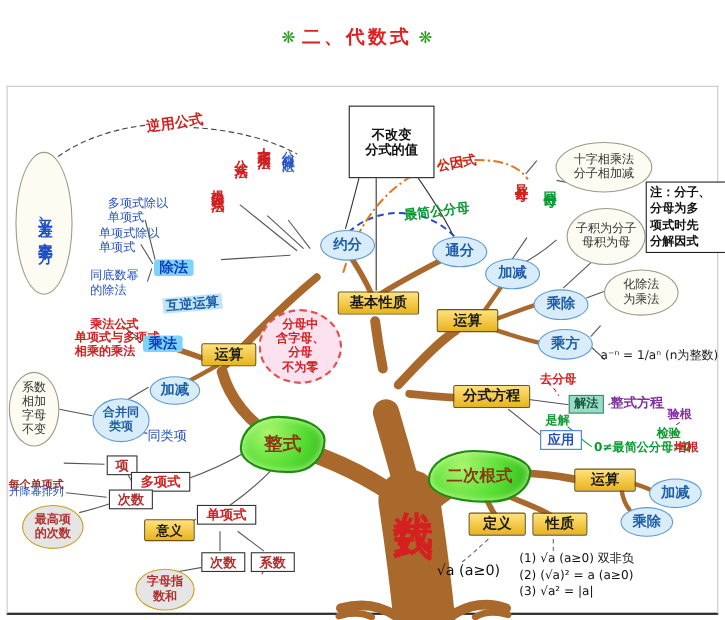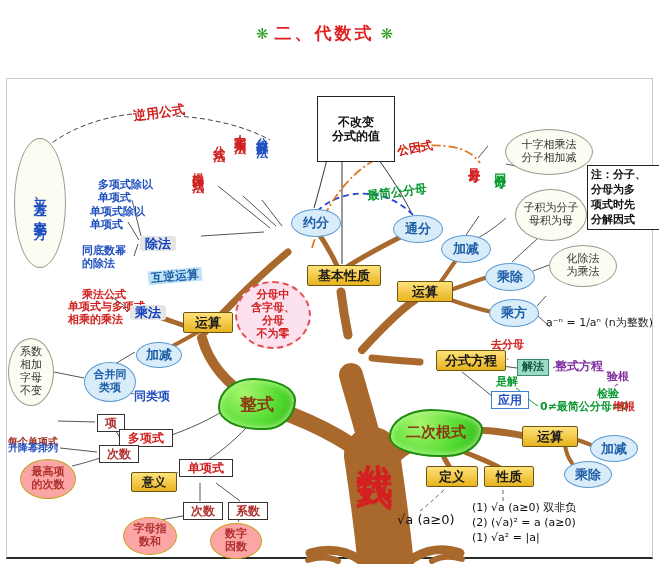--- a/index.html
+++ b/index.html
@@ -18,42 +18,42 @@
   .ctr{display:flex;align-items:center;justify-content:center;text-align:center;}
   .v{writing-mode:vertical-rl;text-orientation:upright;letter-spacing:2px;}
   
   .cloud{background:radial-gradient(circle at 32% 28%,#a8f56e 0%,#55dd33 55%,#2fb31a 100%);
          border:2px solid #1f8c10;border-radius:48% 60% 42% 58%/60% 45% 62% 45%;
          color:#8a3a10;font-weight:bold;box-shadow:inset 0 0 7px #d2fba8;}
   .ell-blue{background:#d9ecf9;border:1.5px solid #5b9bd5;border-radius:50%;
             color:#1f5fa8;font-weight:bold;font-size:13px;}
   .ell-white{background:#fcfcf2;border:1.5px solid #9a9a8a;border-radius:50%;
              color:#333;font-size:11px;}
-  .ell-yellow{background:#fca5a5;border:1.5px solid #c8a020;border-radius:50%;
+  .ell-yellow{background:#e5e5e5;border:1.5px solid #c8a020;border-radius:50%;
               color:#b03030;font-weight:bold;font-size:11px;}
   .ell-pink{background:#fbe2ee;border:2px dashed #e05050;border-radius:50%;
             color:#d02020;font-weight:bold;font-size:11px;}
   .ell-green{background:radial-gradient(circle at 35% 30%,#8ef060,#3ecf1f);
              border:2px solid #238f12;border-radius:50%;color:#1040b0;font-weight:bold;}
   .box-yellow{background:linear-gradient(#ffe27a,#e8b31f);border:1px solid #6b5512;
               color:#1a1a1a;font-weight:bold;text-align:center;padding:2px 3px;
               font-size:13px;border-radius:2px;}
   .box-plain{background:#fff;border:1px solid #333;color:#b03030;font-weight:bold;
              text-align:center;padding:1px 3px;font-size:12px;}
   .box-teal{background:#9adbc6;border:1px solid #3a8a6a;color:#14543c;font-weight:bold;
             font-size:11px;padding:1px 4px;}
   .box-blue{background:#fff;border:1.5px solid #4080d0;color:#2050c0;font-weight:bold;
             font-size:12px;padding:1px 6px;}
   .note-box{background:#fff;border:1.5px solid #222;color:#111;font-weight:bold;
             font-size:11px;padding:2px 3px;line-height:1.35;}
-  .hl-green{background:#e5e5e5;color:#1040c0;font-weight:bold;padding:0 5px;
+  .hl-green{background:#7dd3fc;color:#1040c0;font-weight:bold;padding:0 5px;
             border-radius:3px;font-size:13px;}
   .hl-blue{background:#bfe3f7;color:#1f5fa8;font-weight:bold;padding:0 3px;font-size:12px;}
   .t-red{color:#d02020;font-weight:bold;}
-  .t-blue{color:#2050c0;font-weight:bold;}
+  .t-blue{color:#2050c0;font-weight:normal;}
   .t-green{color:#0a9a30;font-weight:bold;}
   .t-purple{color:#8030a0;font-weight:bold;}
   .t-dark{color:#1a1a1a;}
   .t-darkred{color:#a03020;font-weight:bold;}
   .trunk-label{color:#d42020;font-weight:bold;writing-mode:vertical-rl;
                text-orientation:upright;letter-spacing:4px;z-index:3;}
   
   .p-reverse-formula{left:133px;top:105px;transform:rotate(-8deg);font-size:13px}
   .p-square-diff{left:14px;top:138px;width:50px;height:128px;font-size:13px;font-weight:bold;color:#2050c0}
   .p-poly-div-mono{left:98px;top:179px;font-size:11px}
@@ -101,21 +101,21 @@
   .p-same-denominator{left:493px;top:164px;font-size:12px}
   .p-fraction-addsub{left:441px;top:235px;width:48px;height:26px}
   .p-product-rule{left:515px;top:189px;width:70px;height:50px}
   .p-fraction-muldiv{left:485px;top:263px;width:48px;height:26px}
   .p-div-to-mul{left:549px;top:245px;width:66px;height:40px}
   .p-fraction-power{left:489px;top:299px;width:48px;height:26px}
   .p-power-formula{left:541px;top:279px;width:116px;font-size:11px}
   .p-neg-exp{left:546px;top:317px;width:112px;font-size:11px}
   .p-fraction-ops{left:397px;top:281px;width:48px}
   .p-note{left:587px;top:165px;width:66px}
-  .p-fraction-eq{left:436px;top:350px;width:62px}
+  .p-fraction-eq{left:412px;top:350px;width:62px}
   .p-clear-denom{left:491px;top:339px;font-size:11px}
   .p-solving{left:517px;top:359px}
   .p-integral-eq{left:555px;top:359px;font-size:12px}
   .p-root-check{left:607px;top:371px;font-size:11px}
   .p-is-solution{left:496px;top:376px;font-size:11px}
   .p-verify{left:597px;top:388px;font-size:11px}
   .p-application{left:491px;top:391px}
   .p-denom-check{left:540px;top:401px;font-size:11px}
   .p-extraneous{left:613px;top:401px;font-size:11px;color:#d02020;font-weight:bold}
   .p-quad-radical{left:389px;top:409px;width:90px;height:44px;font-size:15px}
@@ -271,22 +271,20 @@
   <div class="node box-plain p-poly-degree">次数</div>
   <div class="node t-blue p-ordering">升降幂排列</div>
   <div class="node ell-yellow ctr p-highest-degree">最高项
 的次数</div>
   <div class="node box-yellow p-meaning">意义</div>
   <div class="node box-plain p-monomial">单项式</div>
   <div class="node box-plain p-mono-degree">次数</div>
   <div class="node box-plain p-coefficient">系数</div>
   <div class="node ell-yellow ctr p-letter-exp">字母指
 数和</div>
-  <div class="node ell-yellow ctr p-numeric-factor">数字
-因数</div>
 
   <div class="node p-keep-value">不改变
 分式的值</div>
   <div class="node t-red p-common-factor">公因式</div>
   <div class="node t-green p-simplest-cd">最简公分母</div>
   <div class="node ell-blue ctr p-reduction">约分</div>
   <div class="node ell-blue ctr p-common-denom">通分</div>
   <div class="node box-yellow p-basic-property">基本性质</div>
   <div class="node ell-pink ctr p-denom-condition">分母中
 含字母、
@@ -322,15 +320,15 @@
 
   <div class="node cloud ctr p-quad-radical">二次根式</div>
   <div class="node box-yellow p-radical-ops">运算</div>
   <div class="node ell-blue ctr p-radical-addsub">加减</div>
   <div class="node ell-blue ctr p-radical-muldiv">乘除</div>
   <div class="node box-yellow p-definition">定义</div>
   <div class="node box-yellow p-property">性质</div>
   <div class="node p-radical-def">√a (a≥0)</div>
   <div class="node p-prop1">(1) √a (a≥0) 双非负</div>
   <div class="node p-prop2">(2) (√a)² = a (a≥0)</div>
-  <div class="node p-prop3">(1) √a² = |a|</div>
+  <div class="node p-prop3">(3) √a² = |a|</div>
 
 </div>
 
 </body></html>

